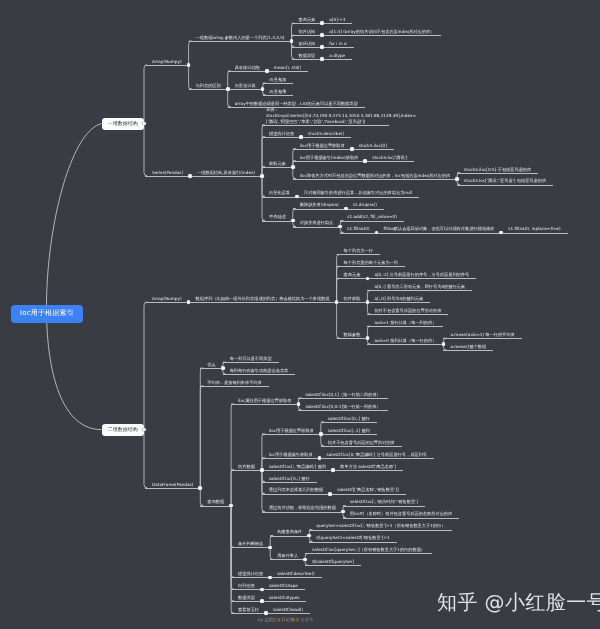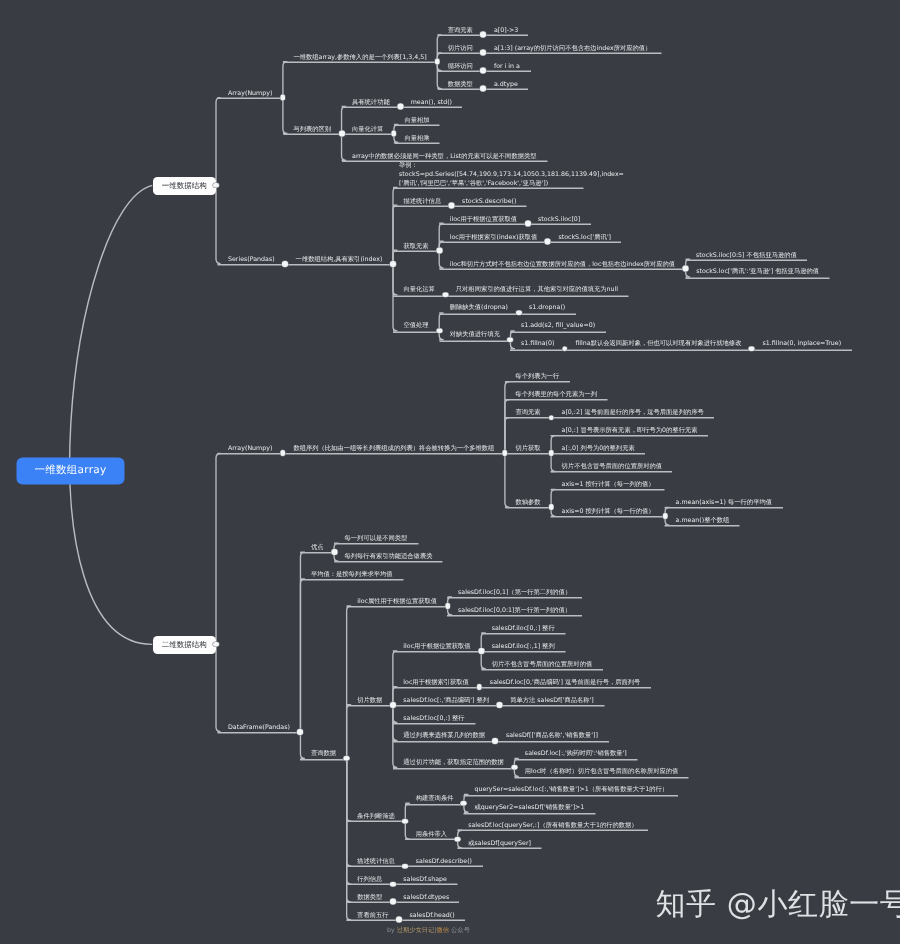--- a/index.html
+++ b/index.html
@@ -122,21 +122,21 @@
         <path d="M305.1 559.5 L 305.1 559.5 L 305.1 556.5 Q 305.1 553.5 308.1 553.5 L 305.1 553.5"></path>
         <path d="M305.1 559.5 L 305.1 559.5 L 305.1 562.4 Q 305.1 565.4 308.1 565.4 L 305.1 565.4"></path>
         <path d="M270.2 577.4 L 270.2 577.4"></path>
         <path d="M261.9 589.4 L 261.9 589.4"></path>
         <path d="M261.9 601.3 L 261.9 601.3"></path>
         <path d="M266.0 613.3 L 266.0 613.3"></path>
       </g>
     </svg>
   <div id="nodes">
       <div class="rootbox" style="left: 11px; top: 304.94px; width: 72px; height: 18px;">
-        <span>一维数组array</span>
+        <span>loc用于根据索引</span>
       </div>
       <div class="lvlbox" style="left: 101.5px; top: 117.56px; width: 42.5px; height: 12px;">
         <span>一维数据结构</span>
       </div>
       <div class="nd" style="left: 145px; top: 58.26px; width: 43.6px; height: 7.8px;">
         <div class="tx">Array(Numpy)</div>
         <div class="ul"></div>
       </div>
       <div class="nd" style="left: 188.6px; top: 34.34px; width: 102.9px; height: 7.8px;">
         <div class="tx">一维数组array,参数传入的是一个列表[1,3,4,5]</div>

